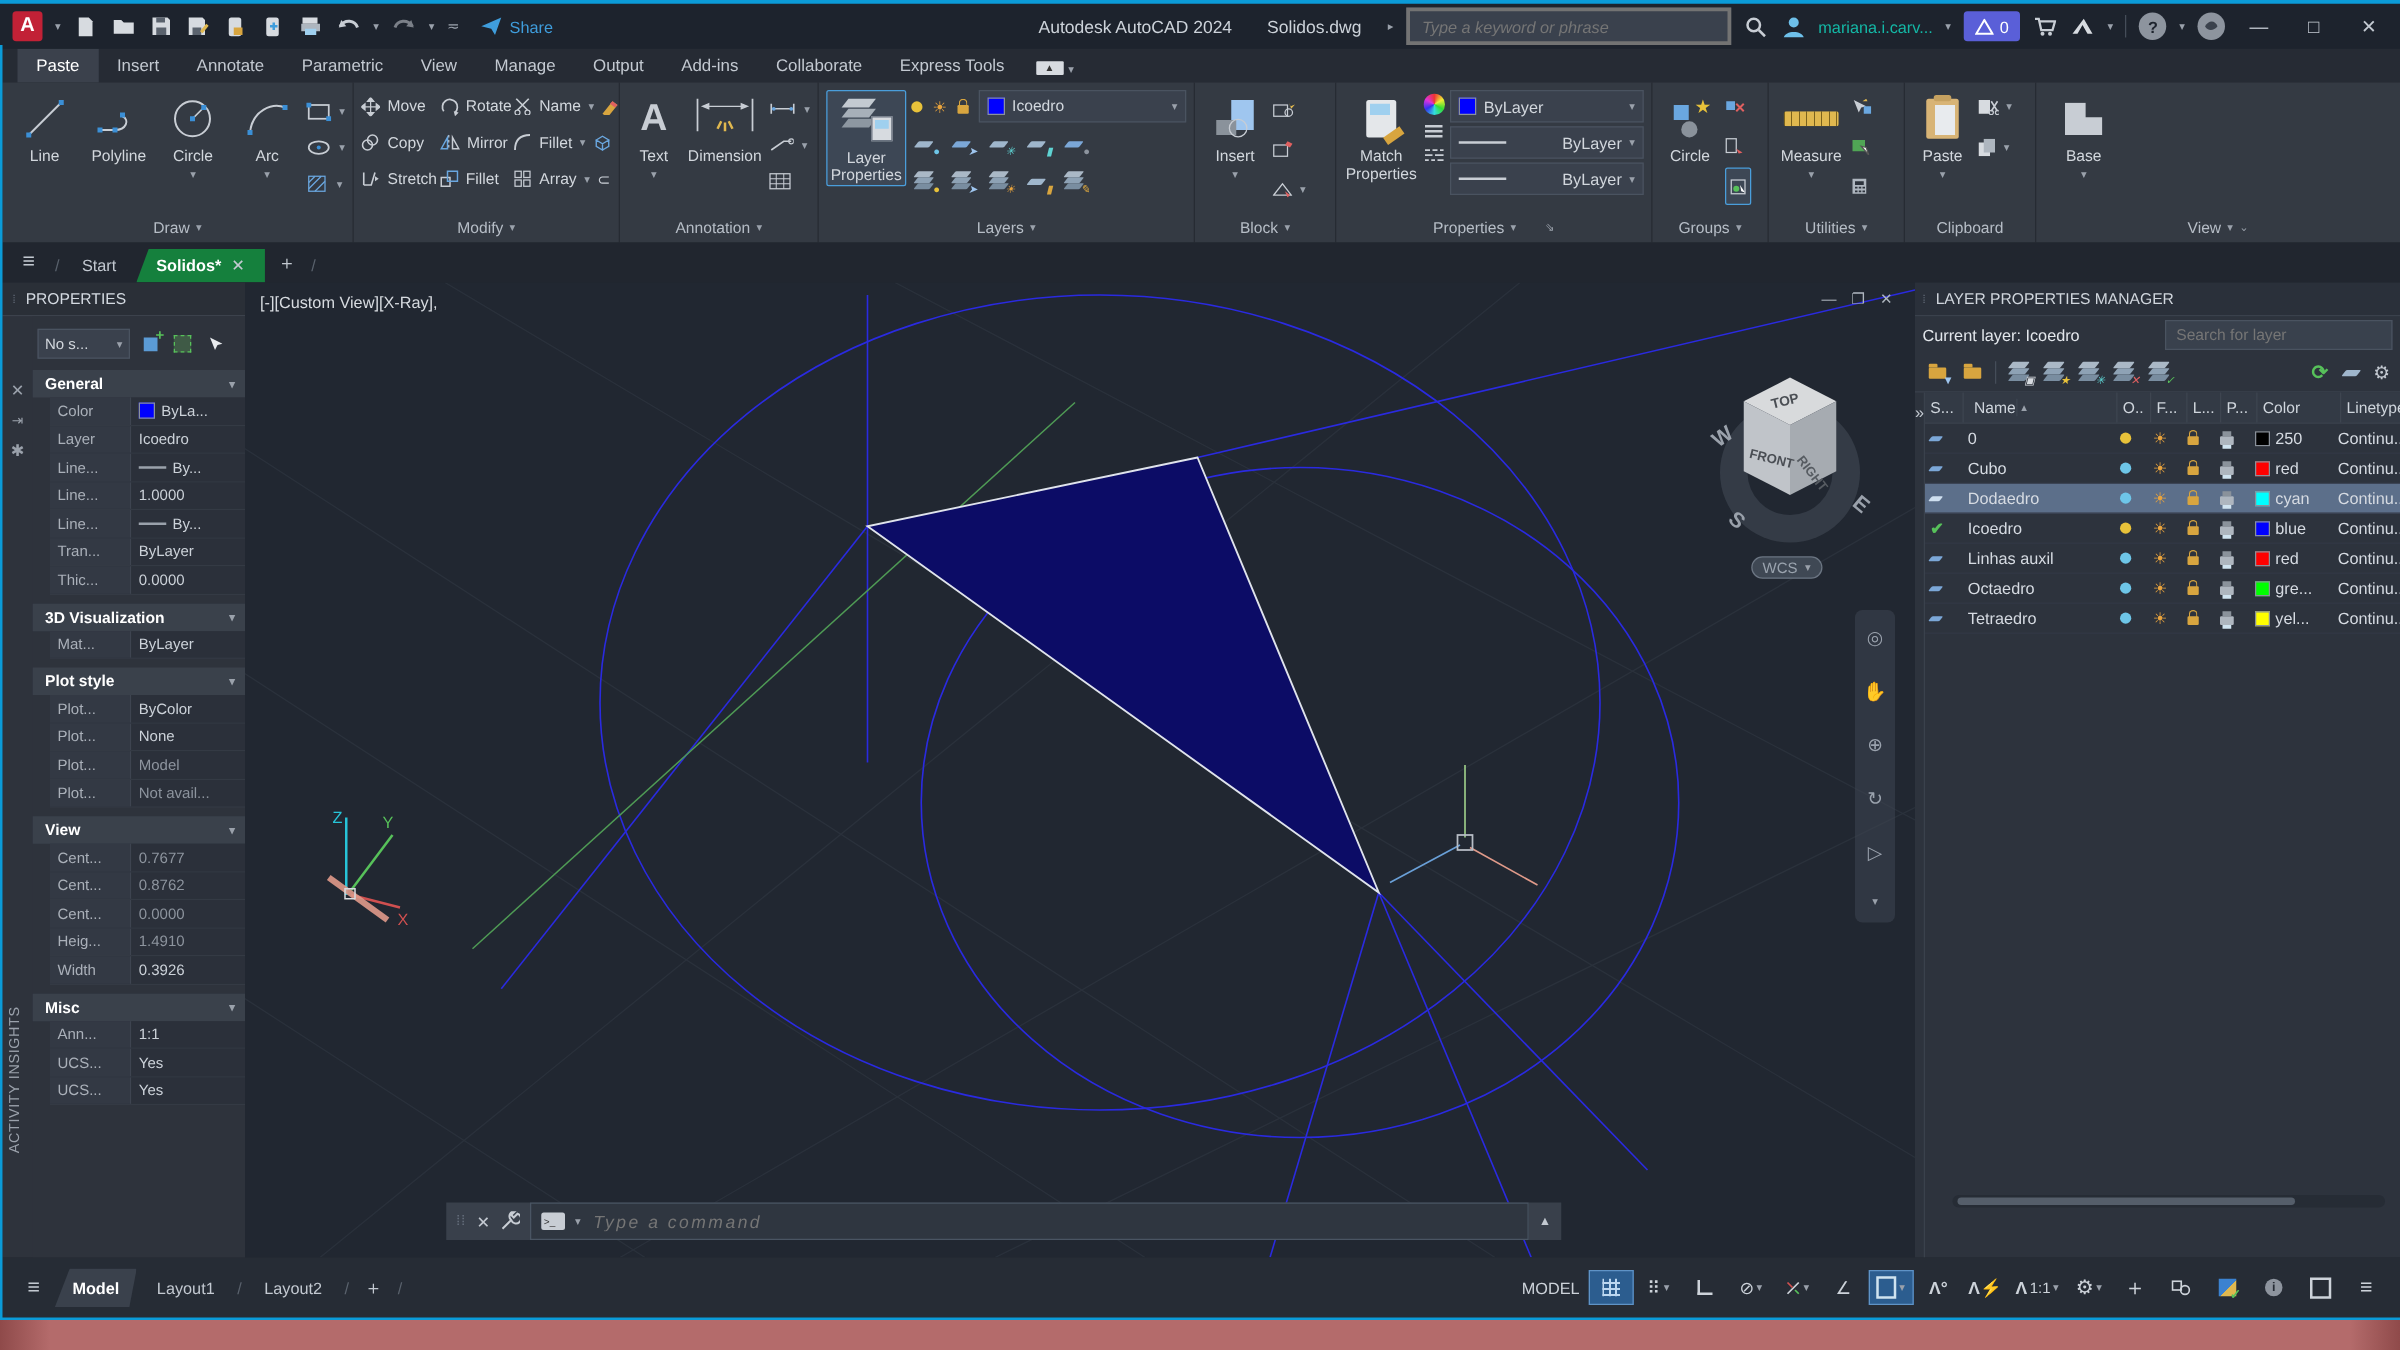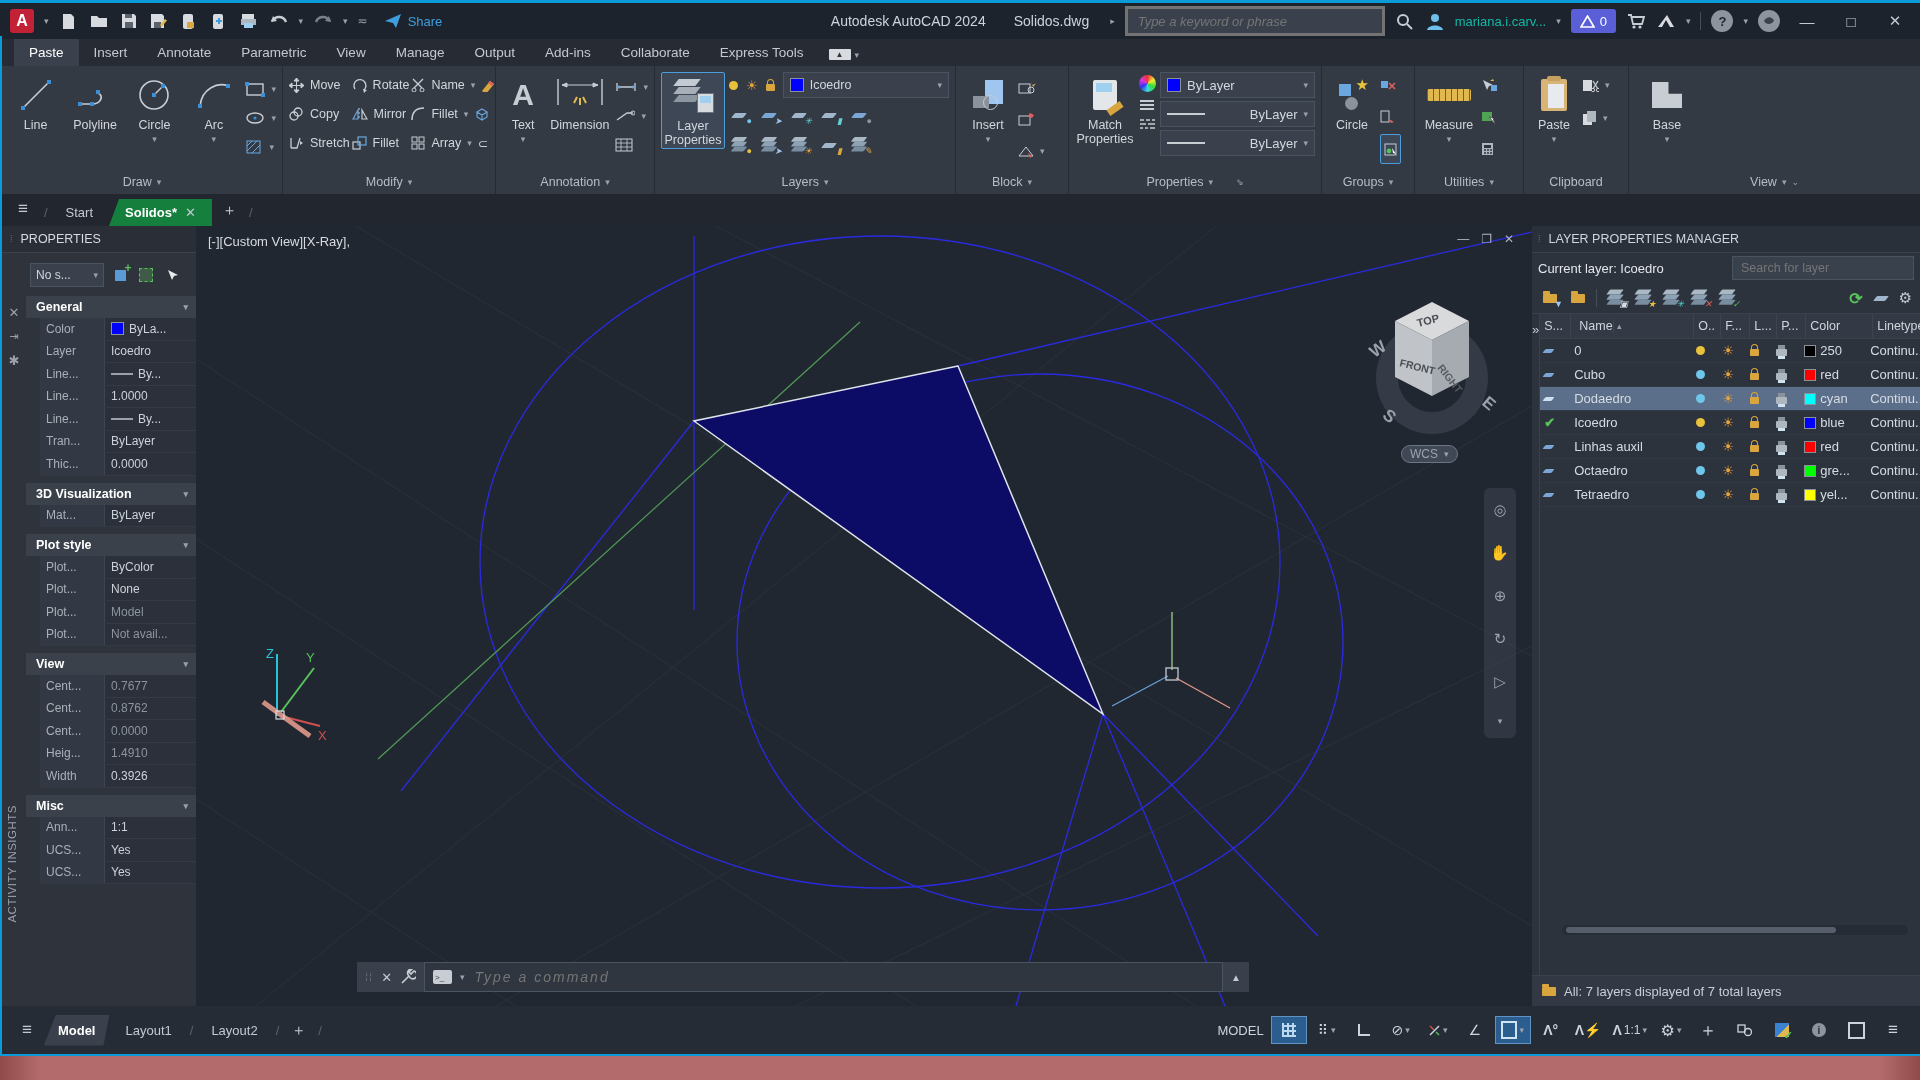--- a/index.html
+++ b/index.html
@@ -1342,24 +1342,20 @@
               <i class="sw" style="width: 10px; height: 10px; background: rgb(255, 255, 0);"></i>
               <span>yel...</span>
             </span>
           <span class="lcell c-lt">Continu...</span>
         </div>
       </div>
       <div class="hscroll">
           <i></i>
         </div>
     </div>
-    <div class="lmfoot">
-      <span class="folder"></span>
-      <span>All: 7 layers displayed of 7 total layers</span>
-    </div>
   </div>
 
   <div class="bottombar">
     <div class="ltabs">
       <span class="ft-burger" style="padding:0 10px 0 8px">≡</span>
       <span class="ltab active">Model</span>
       <span class="ltab">Layout1</span>
       <span class="slash" style="padding:0 2px">/</span>
       <span class="ltab">Layout2</span>
       <span class="slash" style="padding:0 2px">/</span>

